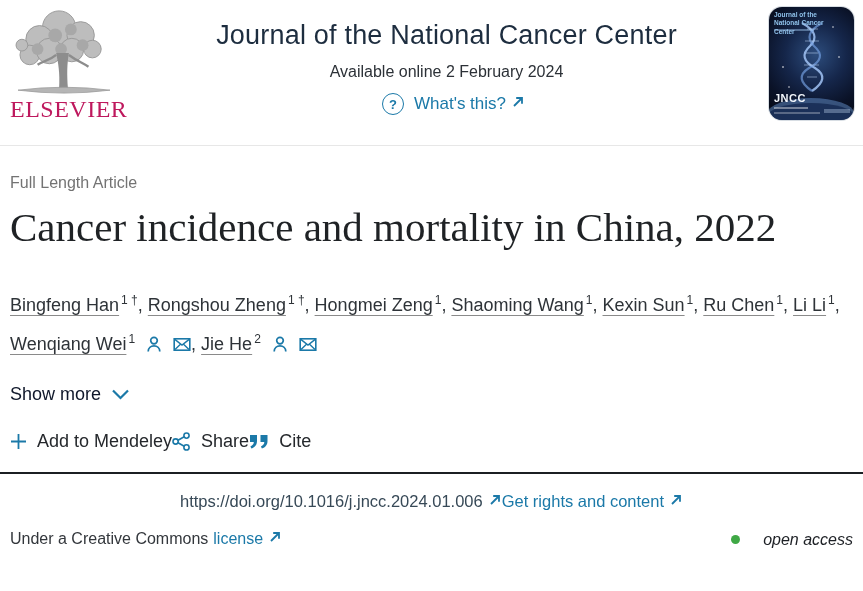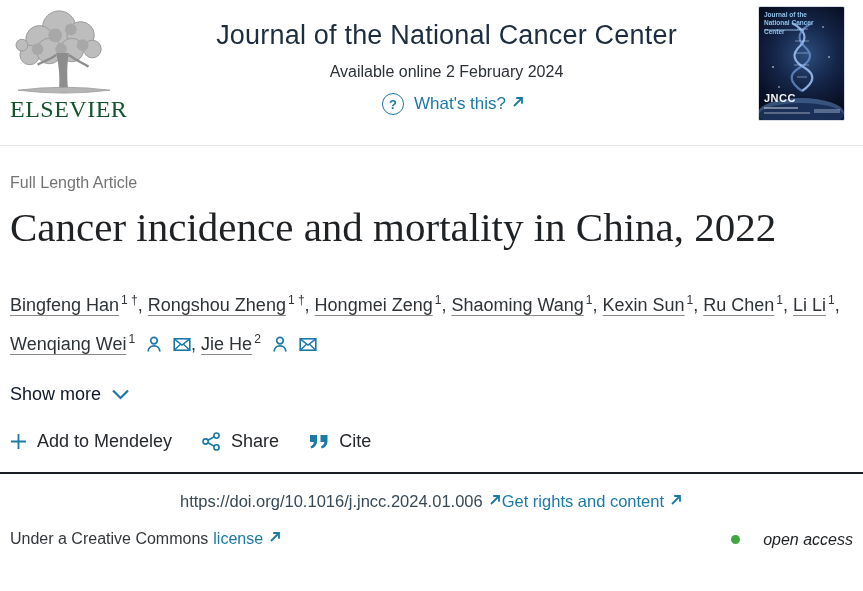--- a/index.html
+++ b/index.html
@@ -3,30 +3,30 @@
 <meta charset="utf-8">
 <style>
   html,body{margin:0;padding:0;background:#ffffff;}
   body{font-family:"Liberation Sans","DejaVu Sans",sans-serif;color:#2a2f35;}
   .page{position:relative;width:863px;height:591px;background:#fff;overflow:hidden;}
 
   
   .header{position:relative;height:145px;border-bottom:1px solid #e7e7e7;}
   .logo{position:absolute;left:10px;top:6px;width:112px;text-align:center;}
   .logo-wordmark{font-family:"Liberation Serif","DejaVu Serif",serif;font-size:24px;letter-spacing:.5px;
-    color:#14532d;margin-top:-2px;font-weight:500;}
+    color:#be185d;margin-top:-2px;font-weight:500;}
   .header-center{position:absolute;left:130px;right:100px;top:20px;text-align:center;}
   .journal-title{font-size:27px;color:#1d2d3f;font-weight:400;letter-spacing:.2px;}
   .avail{margin-top:12px;font-size:16px;color:#2c3137;}
   .inpress-row{margin-top:12px;font-size:17px;display:flex;align-items:center;justify-content:center;gap:10px;}
   .link{color:#1b79a8;text-decoration:none;cursor:pointer;}
   .qmark{display:inline-flex;width:20px;height:20px;border:1.6px solid #1b79a8;border-radius:50%;
     align-items:center;justify-content:center;font-size:13px;color:#1b79a8;font-weight:bold;margin-left:14px;}
   .ext-arrow{display:inline-block;margin-left:5px;}
-  .cover{position:absolute;right:19px;top:7px;width:85px;height:113px;border-radius:1px;
+  .cover{position:absolute;right:9px;top:7px;width:85px;height:113px;border-radius:13px;
     background:radial-gradient(circle at 55% 42%,#2d4d7d 0%,#15264a 38%,#0a1227 68%,#04070f 100%);
     box-shadow:0 0 0 1px #d7dde3;overflow:hidden;}
   .cover-title{position:absolute;left:5px;top:4px;width:58px;font-size:6.5px;font-weight:bold;
     color:#8fc1ea;line-height:1.3;}
   .cover-sub{position:absolute;left:5px;top:22px;width:40px;height:2px;background:rgba(160,200,240,.45);}
   .cover-abbrev{position:absolute;left:5px;bottom:16px;font-size:11px;font-weight:bold;color:#f2f6fb;letter-spacing:.5px;}
   .cover-bar{position:absolute;left:5px;bottom:11px;width:34px;height:2px;background:rgba(255,255,255,.4);}
   .cover-bar2{position:absolute;left:5px;bottom:6px;width:46px;height:2px;background:rgba(255,255,255,.28);}
   .cover-pub{position:absolute;right:4px;bottom:7px;width:26px;height:4px;background:rgba(200,220,245,.35);}
 
@@ -36,21 +36,21 @@
   .article-title{font-family:"Liberation Serif","DejaVu Serif",serif;font-weight:400;
     font-size:41px;line-height:1.35;color:#1f2225;margin:8px 0 0 0;max-width:800px;}
   .authors{margin-top:28px;font-size:18px;color:#2e3338;line-height:34px;max-width:853px;}
   .author-name{color:#2e3338;text-decoration:underline;text-decoration-color:#8a8a8a;
     text-decoration-thickness:1px;text-underline-offset:4px;cursor:pointer;}
   .author-sup{font-size:12px;color:#2e3338;margin-left:2px;}
   .author-icon{display:inline-block;vertical-align:-3px;margin-left:10px;cursor:pointer;}
   .show-more{margin-top:20px;font-size:18px;color:#0f172a;display:inline-flex;align-items:center;gap:10px;cursor:pointer;}
 
   
-  .toolbar{margin-top:26px;display:flex;align-items:flex-start;gap:30px;font-size:18px;color:#25282c;}
+  .toolbar{margin-top:26px;display:flex;align-items:flex-start;font-size:18px;color:#25282c;}
   .tool-btn{display:inline-flex;align-items:center;gap:10px;cursor:pointer;}
 
   
   .rule-dark{margin-top:20px;border-top:2px solid #1b1f23;}
   .footer-row{display:flex;justify-content:space-between;align-items:baseline;padding:0 10px;}
   .row-doi{margin-top:18px;font-size:16.5px;justify-content:center;}
   .doi-link{color:#374957;text-decoration:none;cursor:pointer;}
   .row-license{margin-top:19px;font-size:16px;color:#33373c;}
   .oa{display:inline-flex;align-items:center;gap:23px;font-style:italic;color:#1d2025;font-size:16px;}
   .oa-dot{width:9px;height:9px;border-radius:50%;background:#3fa845;display:inline-block;}

